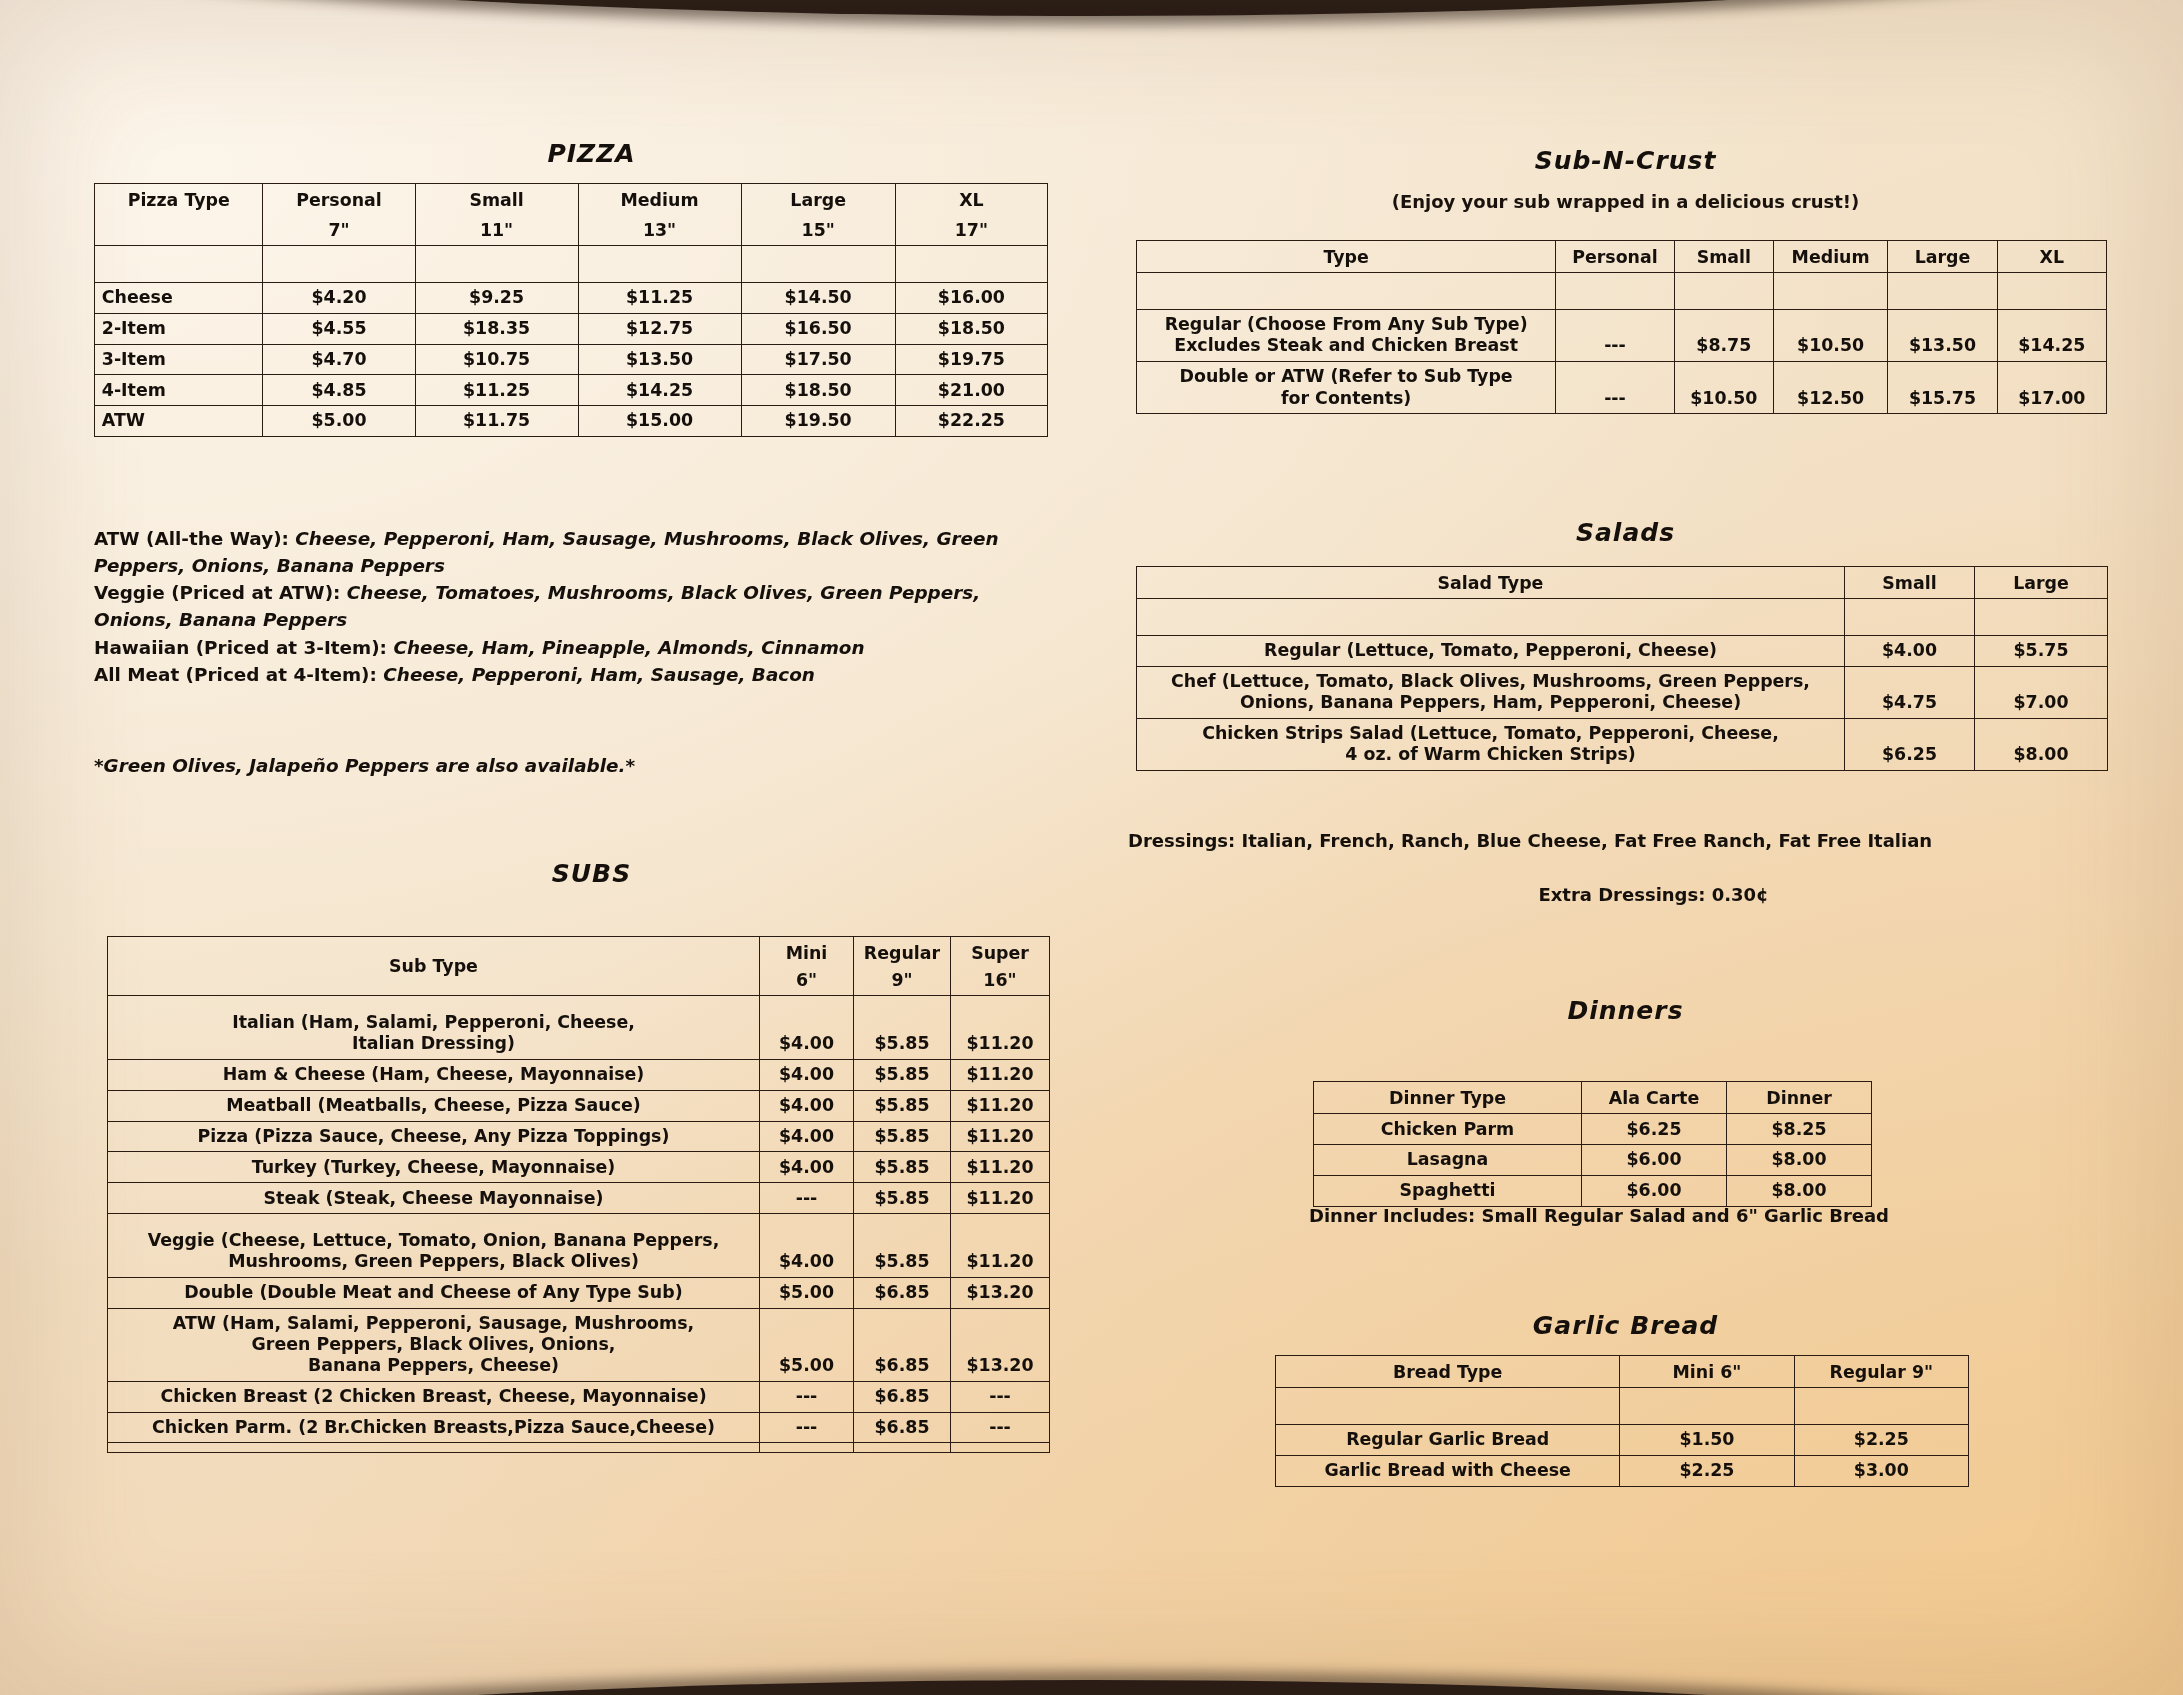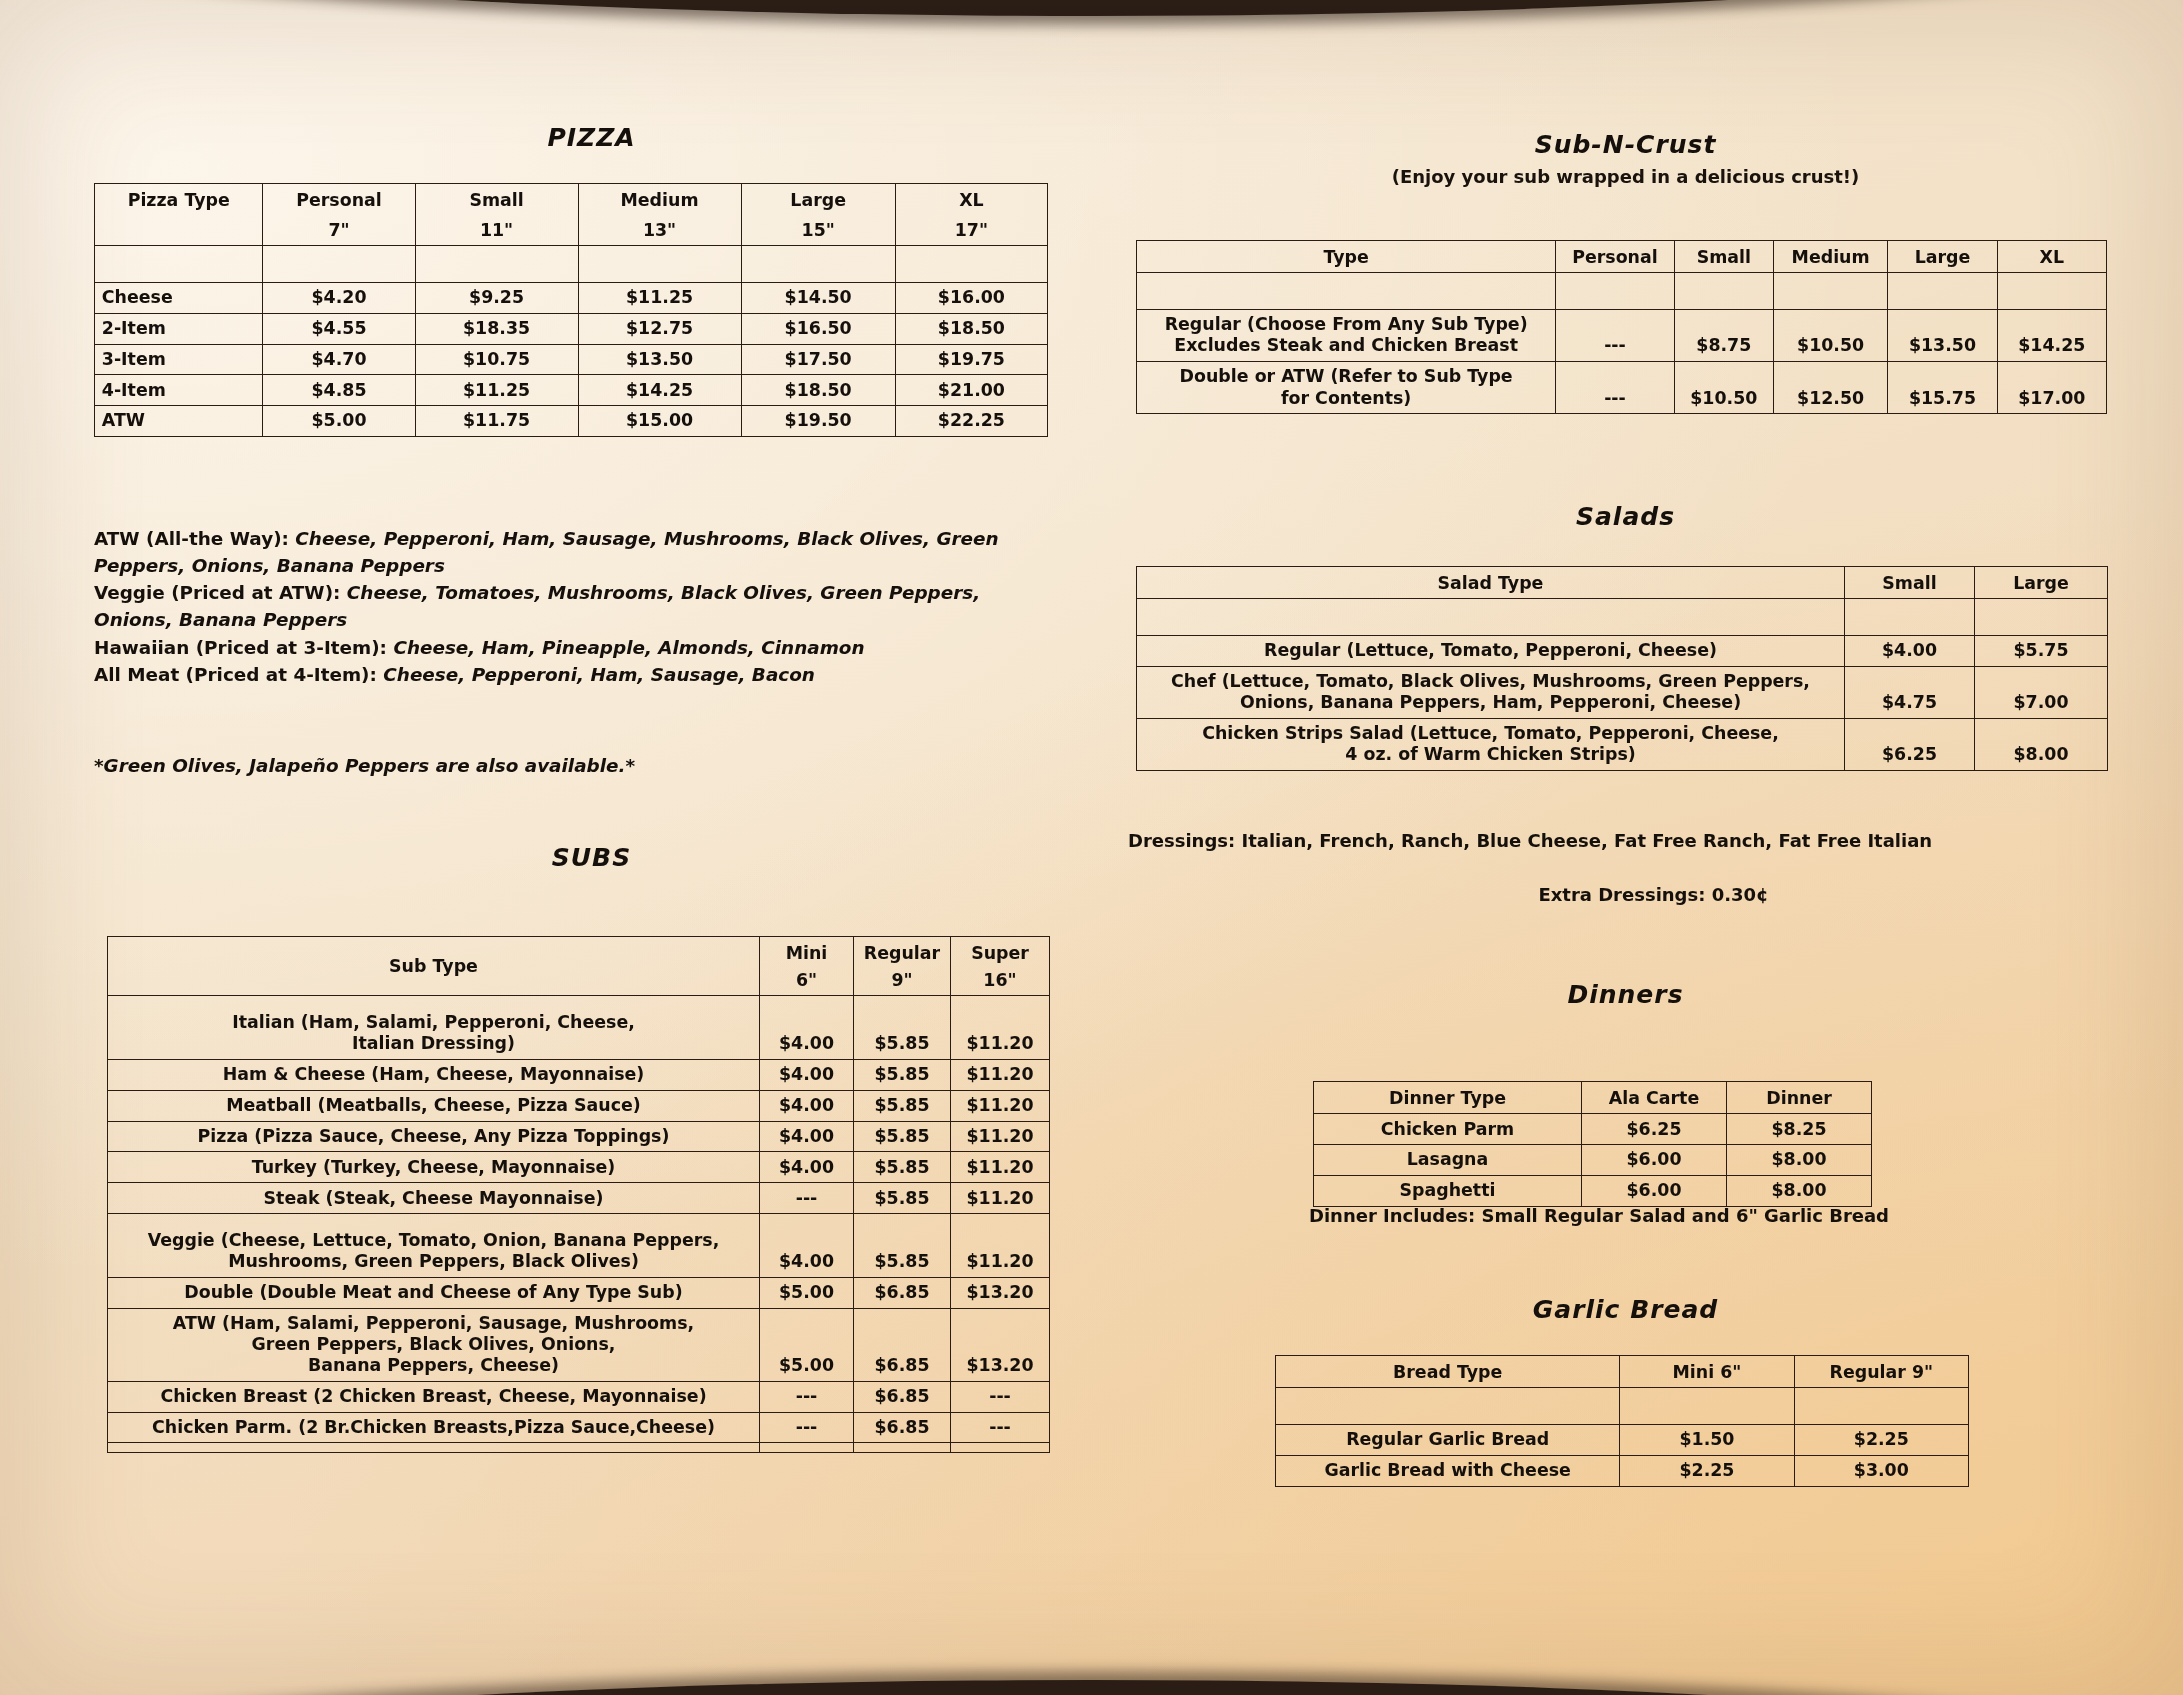--- a/index.html
+++ b/index.html
@@ -34,21 +34,21 @@
     bottom: -85px; height: 101px;
     border-radius: 50% 50% 0 0 / 100% 100% 0 0;
     box-shadow: 0 -2.9px 12.6px 5.8px rgba(36,26,20,0.5);
   }
   .vignette {
     position:absolute; inset:0; pointer-events:none;
     box-shadow: inset 0 0 126px 29px rgba(120,80,40,0.14);
   }
 
   h1.section-title {
-    margin: 0;
+    margin: 16px;
     font-family: "DejaVu Sans", sans-serif;
     font-weight: 700;
     font-style: italic;
     letter-spacing: 1px;
     font-size: 25px;
     color: #15100c;
     text-align: center;
   }
   .sub-note {
     text-align: center;

